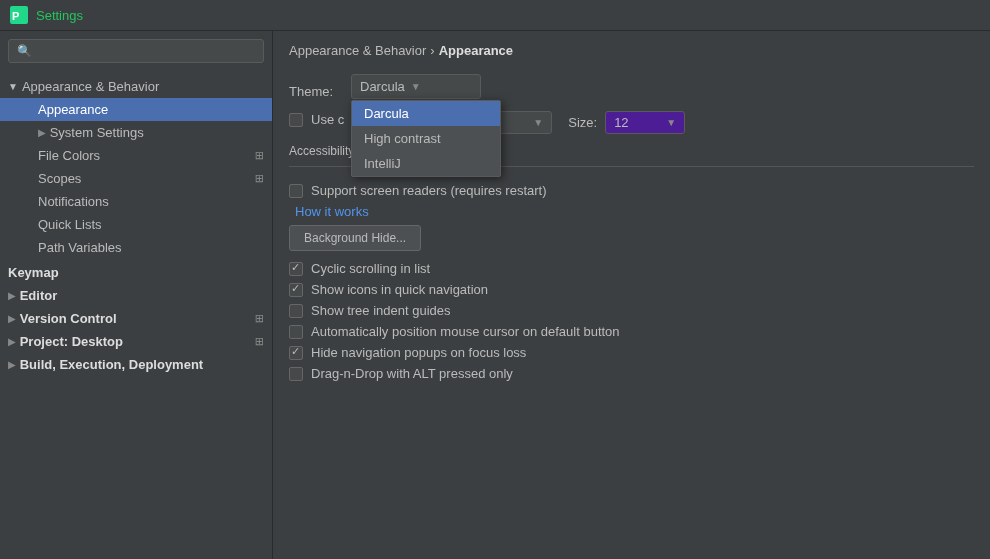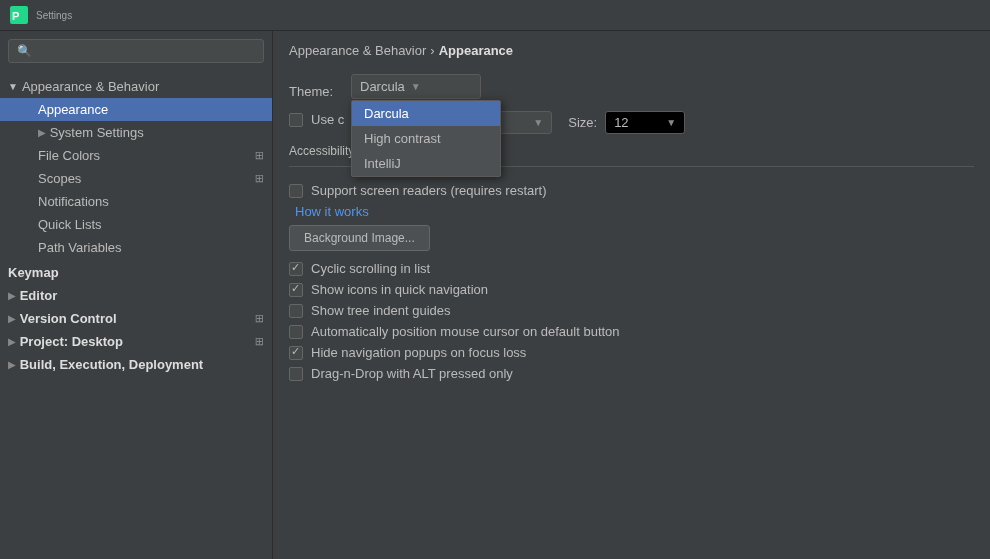--- a/index.html
+++ b/index.html
@@ -20,22 +20,22 @@
       display: flex;
       align-items: center;
       gap: 8px;
       border-bottom: 1px solid #2b2b2b;
     }
     .title-bar-icon {
       width: 18px;
       height: 18px;
     }
     .title-bar-text {
-      color: #a3a3a3;
-      font-size: 10px;
+      color: #22c55e;
+      font-size: 13px;
     }
     .main-container {
       display: flex;
       flex: 1;
       overflow: hidden;
     }
     
     .sidebar {
       width: 273px;
       background: #3c3f41;
@@ -224,21 +224,21 @@
       padding: 3px 8px;
       color: #bbbbbb;
       font-size: 13px;
       display: flex;
       align-items: center;
       gap: 4px;
       cursor: pointer;
       min-width: 200px;
     }
     .size-select {
-      background: #000000;
+      background: #4c1d95;
       border: 1px solid #5a5a5a;
       border-radius: 3px;
       padding: 3px 8px;
       color: #bbbbbb;
       font-size: 13px;
       display: flex;
       align-items: center;
       gap: 4px;
       cursor: pointer;
       min-width: 80px;
@@ -415,21 +415,21 @@
         <label>
           <input type="checkbox" style="">
           <span>Support screen readers (requires restart)</span>
         </label>
       </div>
       <div class="checkbox-row">
         <span class="how-it-works link-text">How it works</span>
       </div>
 
       
-      <div class="bg-image-btn">Background Image...</div>
+      <div class="bg-image-btn">Background Hide...</div>
 
       <div class="checkbox-row">
         <label>
           <input type="checkbox" checked="" style="">
           <span>Cyclic scrolling in list</span>
         </label>
       </div>
       <div class="checkbox-row">
         <label>
           <input type="checkbox" checked="" style="">

